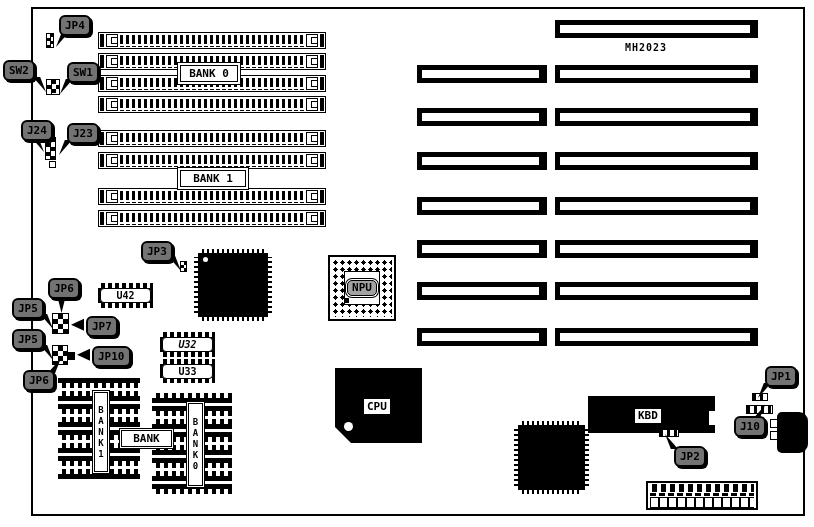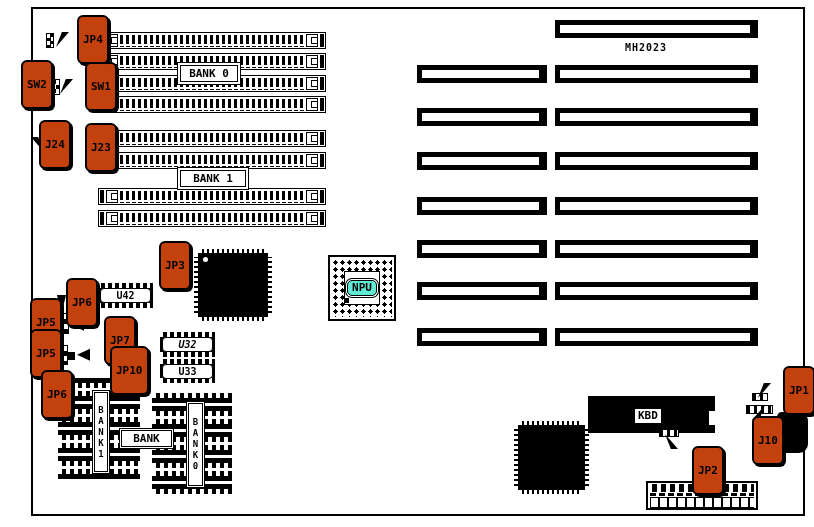--- a/index.html
+++ b/index.html
@@ -20,23 +20,23 @@
   .simm .pins{flex:1;margin:1px 1px;background-color:#fff;
       background-image:repeating-linear-gradient(90deg,#000 0 3px,#fff 3px 6px),
                        repeating-linear-gradient(90deg,#000 0 4px,#fff 4px 6px);
       background-size:100% 9px,100% 2px;background-position:0 1px,0 12px;background-repeat:no-repeat;}
 
   
   .plaque{position:absolute;background:#fff;border:1px solid #000;box-shadow:0 0 0 2px #fff,0 0 0 3px #000;
           display:flex;align-items:center;justify-content:center;font-weight:bold;font-size:11px;box-sizing:border-box;}
 
   
-  .callout{position:absolute;background:#c2410c;border:2px solid #000;border-radius:6px;
+  .callout{position:absolute;background:#737373;border:2px solid #000;border-radius:6px;
            box-shadow:2px 2px 0 #000;font-weight:bold;font-size:11px;line-height:13px;
-           padding:16px 4px;box-sizing:border-box;white-space:nowrap;z-index:5;margin-left:18px;}
+           padding:2px 4px;box-sizing:border-box;white-space:nowrap;z-index:5;}
   .tail{position:absolute;width:13px;height:15px;background:#000;z-index:4;}
   .t-dl{clip-path:polygon(45% 0,100% 0,0 100%);}
   .t-dr{clip-path:polygon(0 0,55% 0,100% 100%);}
   .t-d {clip-path:polygon(15% 0,85% 0,50% 100%);}
   .t-l {clip-path:polygon(100% 5%,100% 85%,0 45%);}
   .t-ur{clip-path:polygon(0 100%,55% 100%,100% 0);}
   .t-ul{clip-path:polygon(45% 100%,100% 100%,0 0);}
 
   
   .jblk{position:absolute;border:1px solid #000;box-sizing:border-box;
@@ -62,21 +62,21 @@
   .qfp .tk.bot{left:8px;right:8px;bottom:0;height:5px;background:repeating-linear-gradient(90deg,#000 0 2px,transparent 2px 5px);}
   .qfp .tk.lft{top:8px;bottom:8px;left:0;width:5px;background:repeating-linear-gradient(0deg,#000 0 2px,transparent 2px 5px);}
   .qfp .tk.rgt{top:8px;bottom:8px;right:0;width:5px;background:repeating-linear-gradient(0deg,#000 0 2px,transparent 2px 5px);}
   .qfp .dot{position:absolute;width:5px;height:5px;border-radius:50%;background:#fff;left:9px;top:8px;}
 
   
   .npu{position:absolute;border:2px solid #000;background:#fff;box-sizing:border-box;}
   .npu .ring{position:absolute;inset:2px;background-image:radial-gradient(#000 42%,transparent 45%);background-size:7px 7px;}
   .npu .well{position:absolute;inset:14px;background:#fff;border:1px solid #000;
              display:flex;align-items:center;justify-content:center;}
-  .npu .nlbl{background:#5eead4;border:1px solid #000;border-radius:5px;box-shadow:0 0 0 1px #fff,0 0 0 2px #000;
+  .npu .nlbl{background:#a3a3a3;border:1px solid #000;border-radius:5px;box-shadow:0 0 0 1px #fff,0 0 0 2px #000;
              font-weight:bold;font-size:11px;padding:0 4px;line-height:14px;}
   .npu .pin1{position:absolute;left:14px;bottom:16px;width:5px;height:5px;background:#000;}
 
   
   .cpu{position:absolute;background:#000;clip-path:polygon(0 0,100% 0,100% 100%,16px 100%,0 calc(100% - 16px));}
   .cpu .clbl{position:absolute;left:28px;top:30px;background:#fff;color:#000;font-weight:bold;font-size:11px;
              padding:0 3px;line-height:15px;border:1px solid #000;}
   .cpu .cdot{position:absolute;left:9px;bottom:12px;width:9px;height:9px;border-radius:50%;background:#fff;}
 
   
@@ -311,20 +311,24 @@
   <div class="crow" style="left:152px;top:432px;width:80px;"></div>
   <div class="crow alt" style="left:152px;top:445px;width:80px;"></div>
   <div class="crow" style="left:152px;top:458px;width:80px;"></div>
   <div class="crow alt" style="left:152px;top:471px;width:80px;"></div>
   <div class="crow" style="left:152px;top:484px;width:80px;"></div>
 
   <div class="vplaque" style="left:94px;top:392px;width:14px;height:80px;">BANK1</div>
   <div class="vplaque" style="left:188px;top:403px;width:15px;height:83px;">BANK0</div>
   <div class="hplaque" style="left:121px;top:430px;width:51px;height:17px;">BANK</div>
 
+  <div class="cpu" style="left:335px;top:368px;width:87px;height:75px;">
+    <span class="clbl">CPU</span>
+    <span class="cdot"></span>
+  </div>
 
   <div class="qfp" style="left:514px;top:421px;width:75px;height:73px;">
     <span class="tk top"></span>
       <span class="tk bot"></span>
     <span class="tk lft"></span>
       <span class="tk rgt"></span>
     <span class="body"></span>
   </div>
 
   <div class="kbd" style="left:588px;top:365px;width:127px;height:37px;margin-top:31px;">

